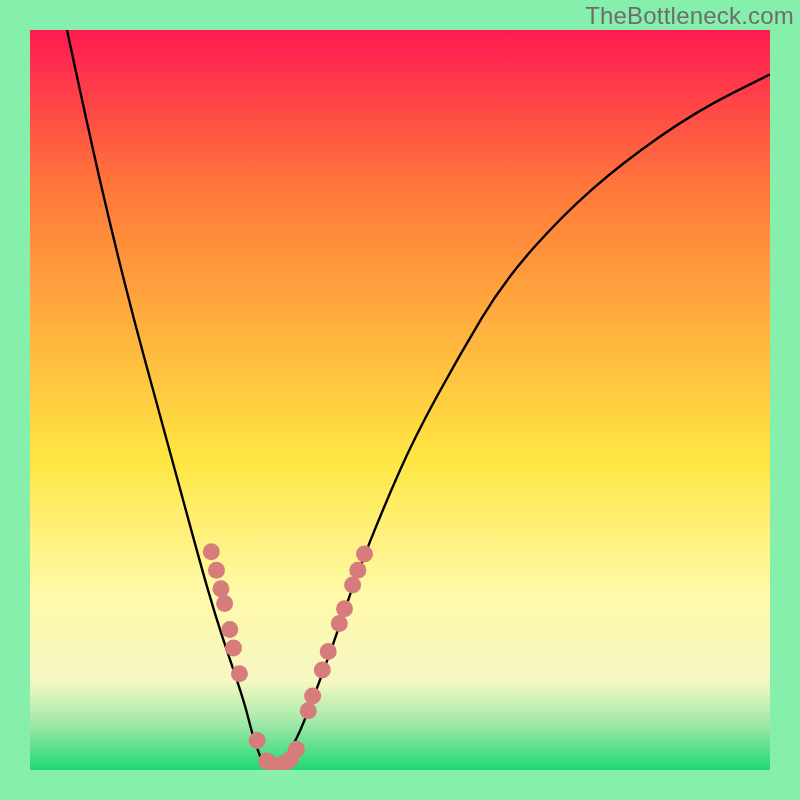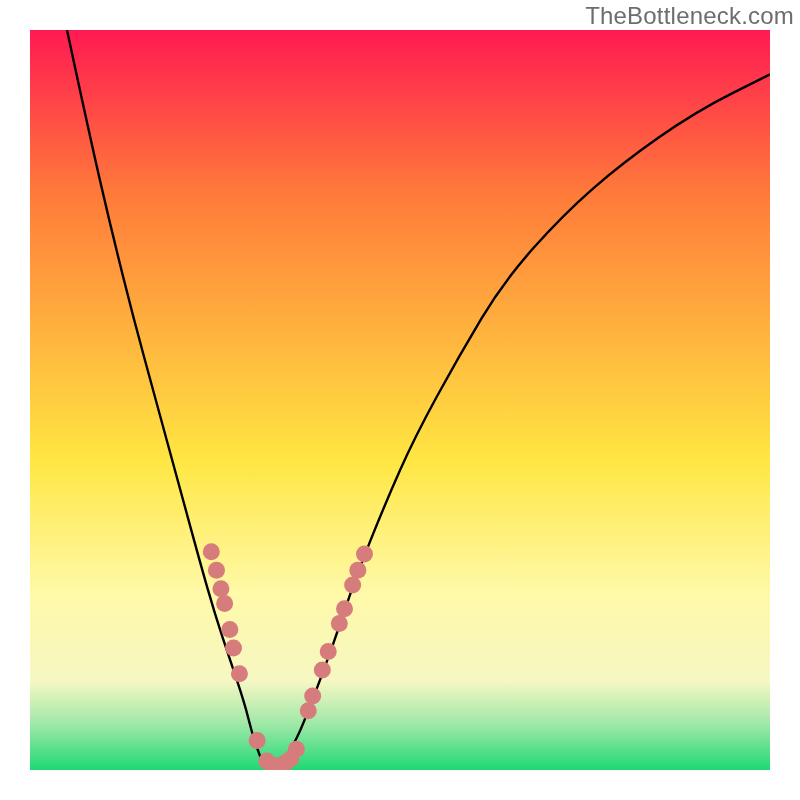--- a/index.html
+++ b/index.html
@@ -10,21 +10,21 @@
     background: #000;
     overflow: hidden;
     font-family: Arial, Helvetica, sans-serif;
   }
   .frame {
     position: absolute;
     top: 0;
     left: 0;
     width: 800px;
     height: 800px;
-    background: #ffffff;
+    background: #86efac;
   }
   .plot-area {
     position: absolute;
     top: 30px;
     left: 30px;
     width: 740px;
     height: 740px;
     overflow: hidden;
   }
   .watermark {

